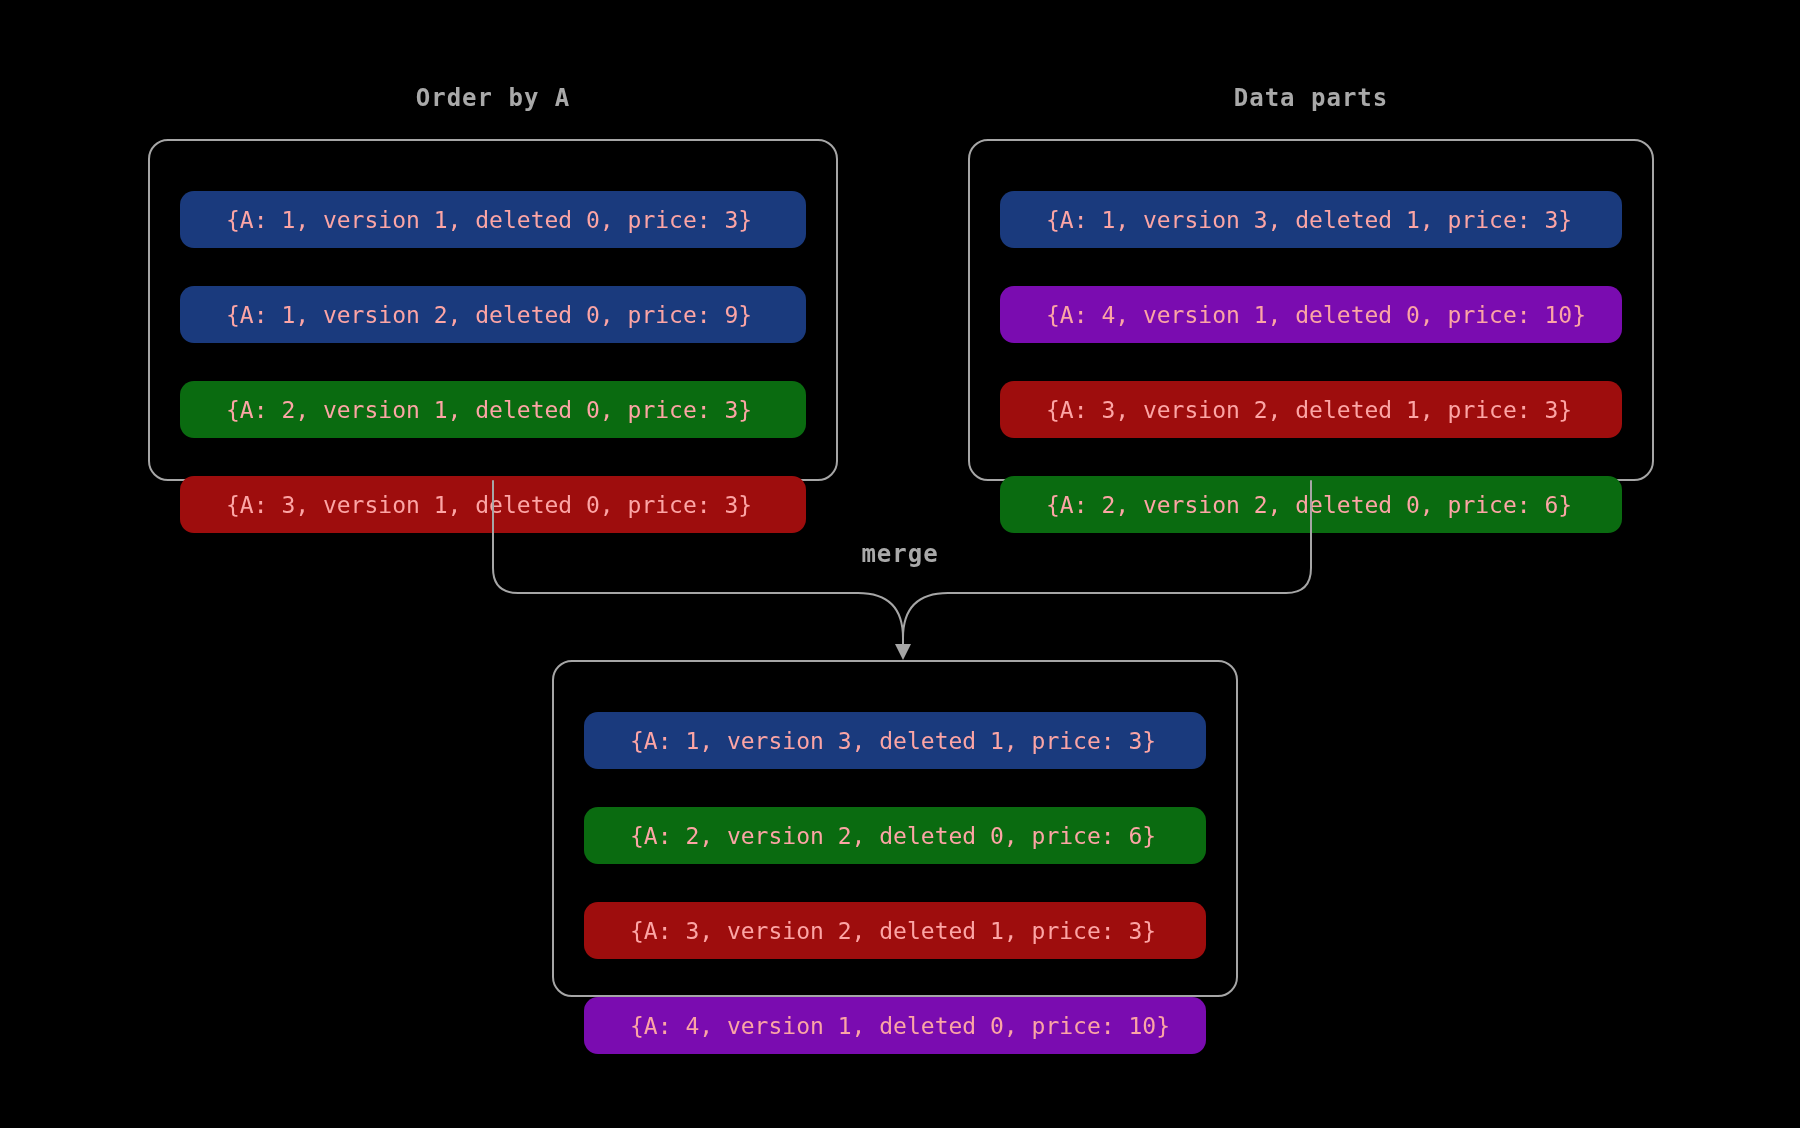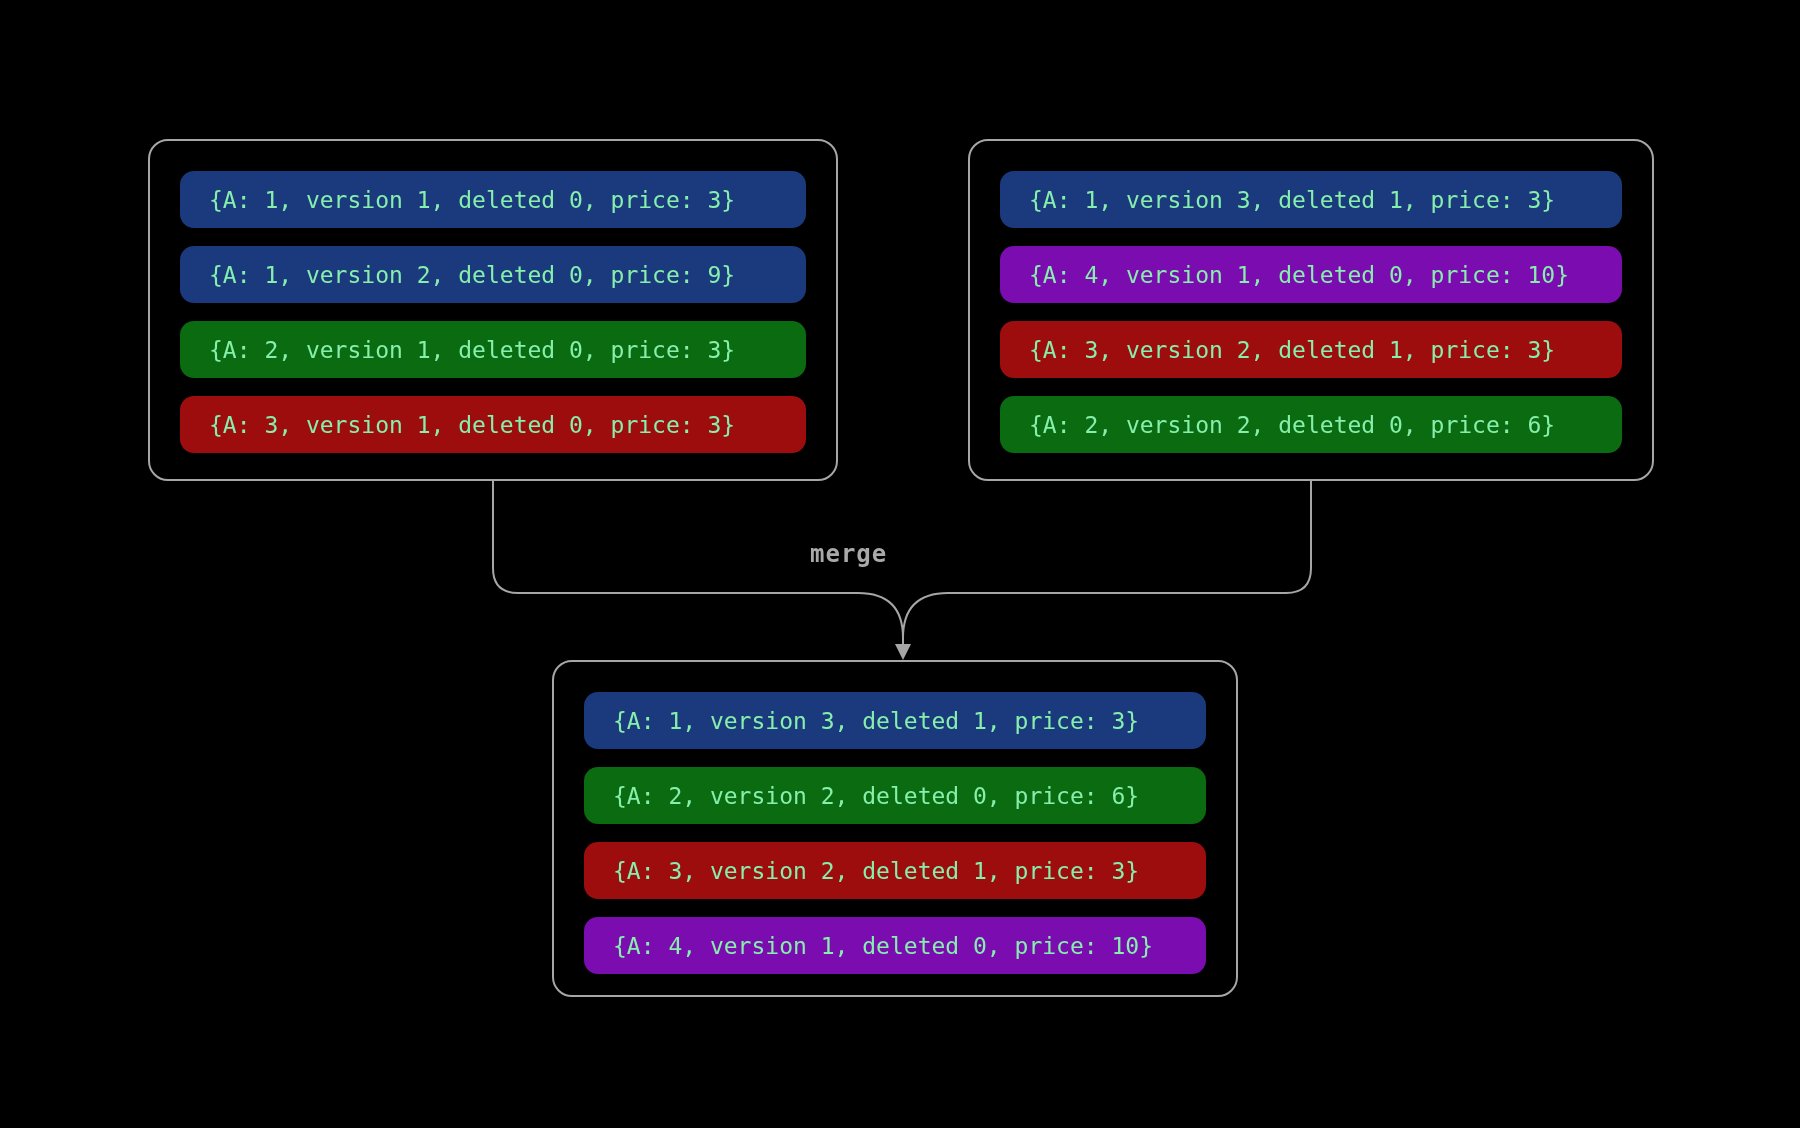--- a/index.html
+++ b/index.html
@@ -39,33 +39,35 @@
   .rows {
     position: absolute;
     left: 30px; right: 30px; top: 30px;
     display: flex;
     flex-direction: column;
     gap: 18px;
   }
   .row {
     height: 57px;
     border-radius: 14px;
-    color: #86efac;
+    color: #fca5a5;
     font-size: 23px;
     display: flex;
     align-items: center;
-    padding-left: 29px;
+    padding-left: 46px;
     box-sizing: border-box;
     white-space: pre;
+    margin-top: 20px;
   }
   #merge-label {
     position: absolute;
     left: 810px;
     top: 540px;
     width: 180px;
+    text-align: center;
     color: #a9a9a9;
     font-size: 24px;
     font-weight: bold;
     letter-spacing: 1px;
   }
   #merge-connector {
     position: absolute;
     left: 0; top: 0;
   }
   #merge-connector path {
@@ -77,20 +79,22 @@
   #merge-connector polygon {
     fill: #a6a6a6;
     stroke: none;
   }
 </style>
 </head>
 <body>
 
 <div id="canvas">
 
+  <div id="order-title" class="box-title">Order by A</div>
+  <div id="parts-title" class="box-title">Data parts</div>
 
   <div id="order-box" class="outer-box">
     <div class="rows">
       <div class="row" style="background-color: rgb(26, 58, 125);">{A: 1, version 1, deleted 0, price: 3}</div>
       <div class="row" style="background-color: rgb(26, 58, 125);">{A: 1, version 2, deleted 0, price: 9}</div>
       <div class="row" style="background-color: rgb(10, 107, 16); border-radius: 14px;">{A: 2, version 1, deleted 0, price: 3}</div>
       <div class="row" style="background-color: rgb(158, 13, 13);">{A: 3, version 1, deleted 0, price: 3}</div>
     </div>
   </div>
 

